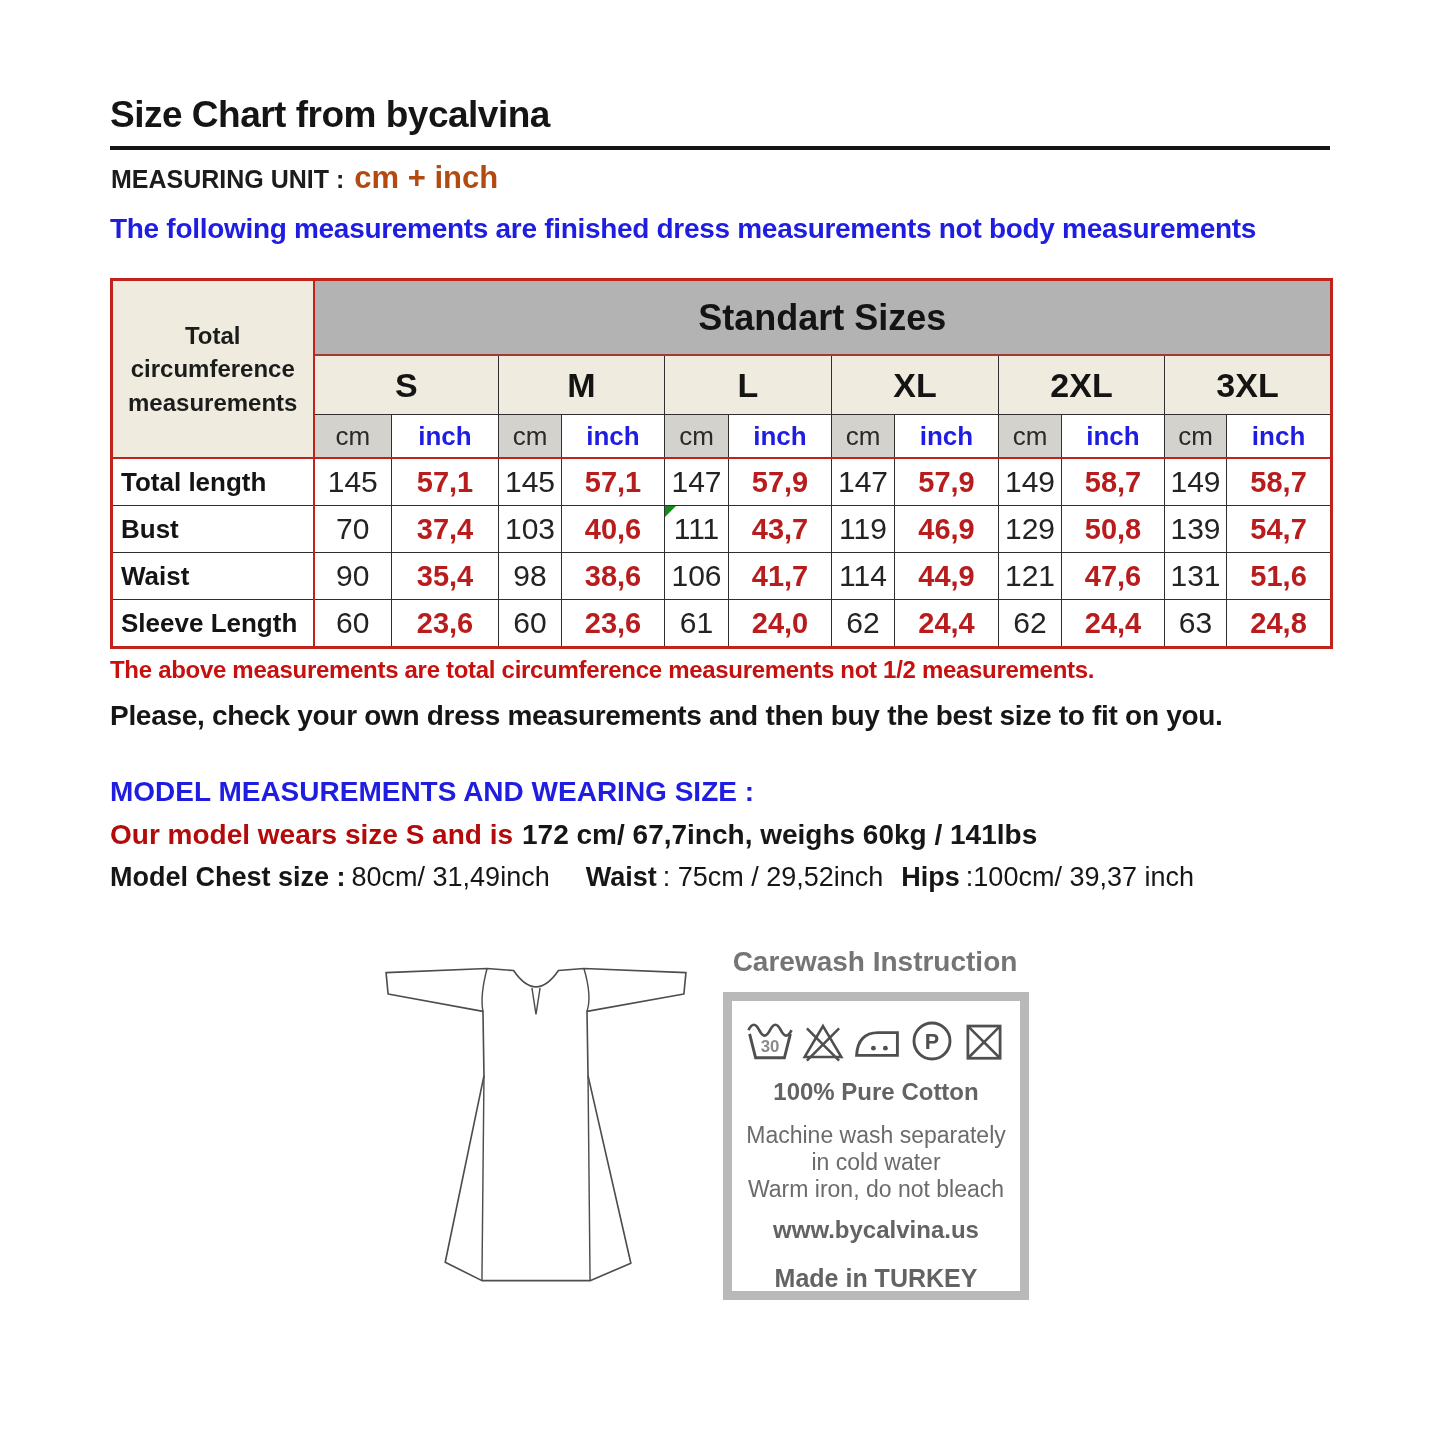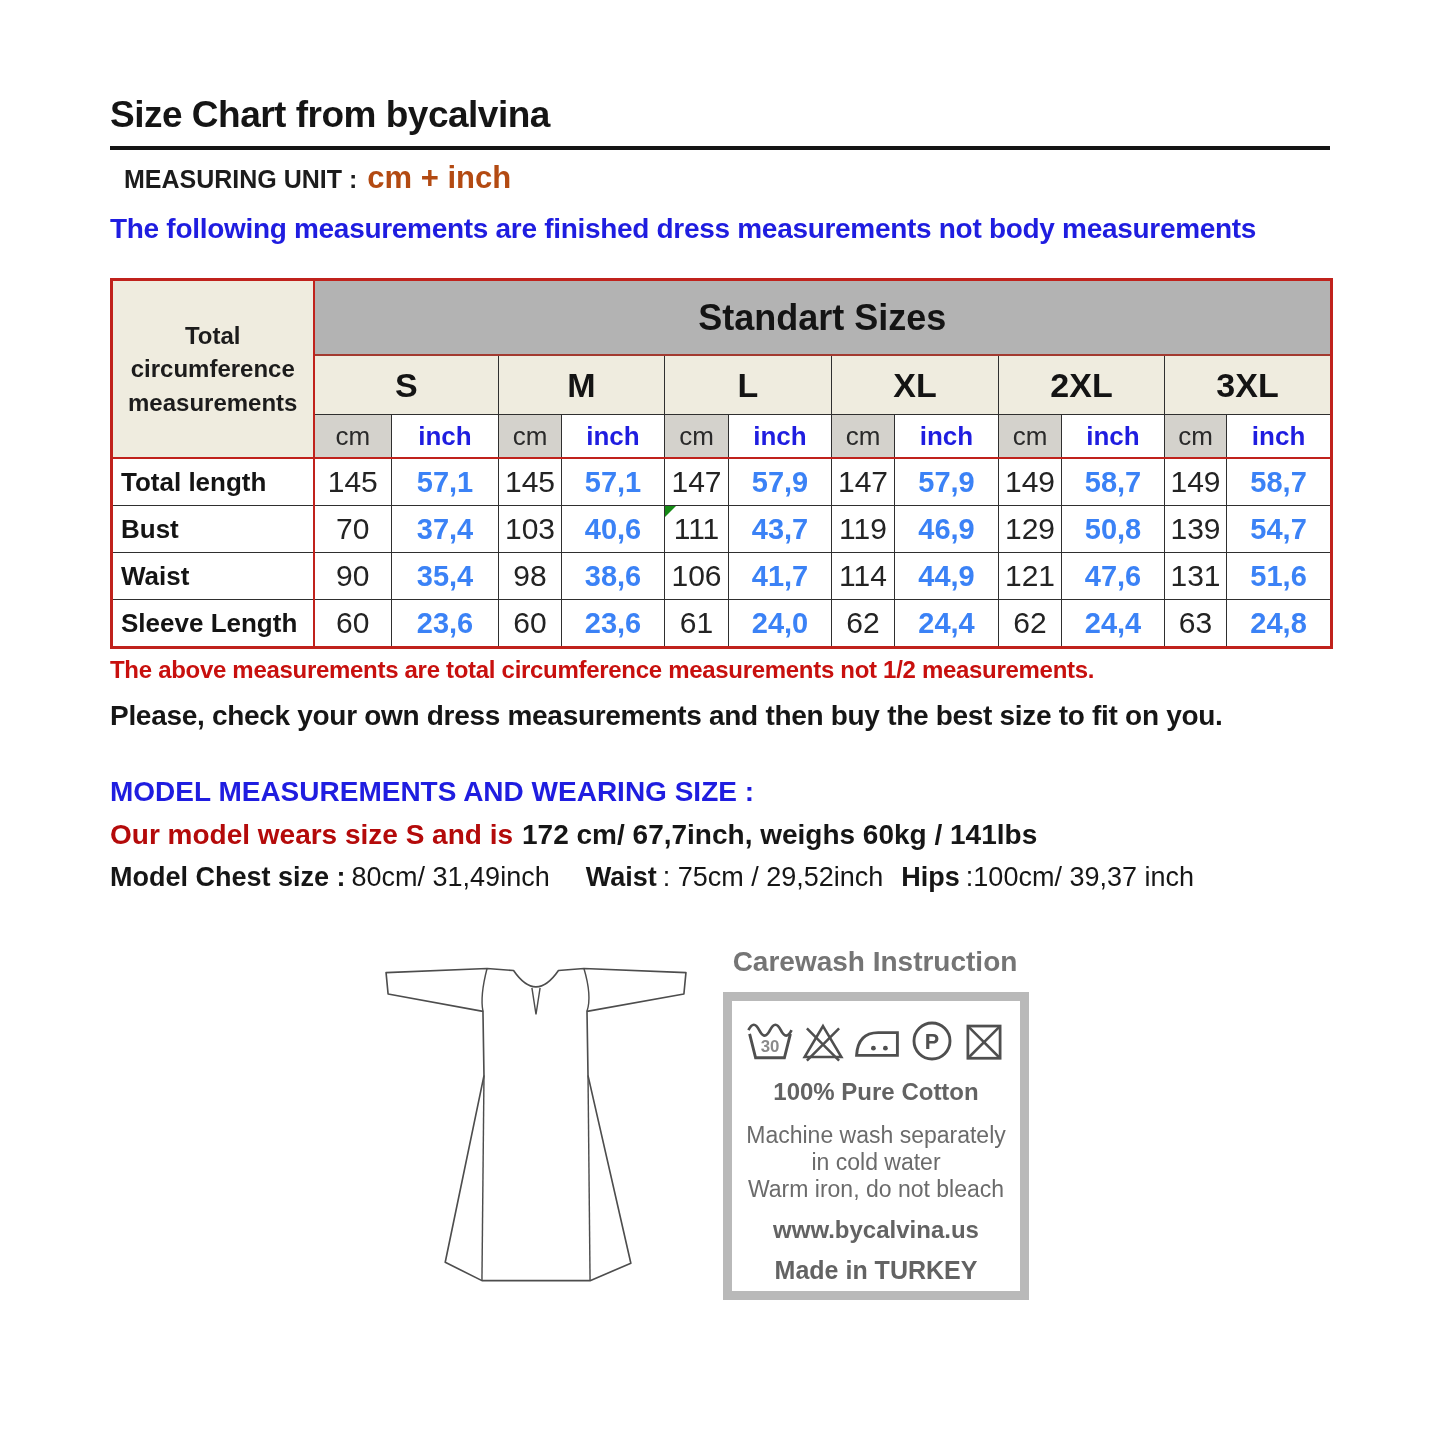--- a/index.html
+++ b/index.html
@@ -5,21 +5,21 @@
   html,body{margin:0;padding:0;background:#ffffff;}
   .page{
     position:relative;width:1445px;height:1445px;background:#ffffff;overflow:hidden;
     font-family:"Liberation Sans","DejaVu Sans",sans-serif;color:#111;
   }
   .abs{position:absolute;}
 
   
   .doc-title{left:110px;top:94px;font-size:37px;font-weight:bold;letter-spacing:-0.5px;color:#151515;}
   .title-rule{left:110px;top:146px;width:1220px;height:4px;background:#151515;}
-  .measuring{left:124px;top:160px;font-size:25px;font-weight:bold;color:#1c1c1c;}
+  .measuring{left:111px;top:160px;font-size:25px;font-weight:bold;color:#1c1c1c;}
   .measuring .unit-val{font-size:31px;color:#b34a12;margin-left:10px;}
   .note-blue{left:110px;top:213px;font-size:28px;font-weight:bold;color:#1f1de0;letter-spacing:-0.3px;}
 
   
   table.size-table{
     position:absolute;left:110px;top:278px;width:1220px;
     border-collapse:collapse;table-layout:fixed;
     border:3px solid #c0221c;
   }
   .size-table td,.size-table th{border:1.5px solid #2f2f2f;padding:0;text-align:center;vertical-align:middle;}
@@ -33,21 +33,21 @@
     height:58px;border:1.5px solid #8f8c80;border-bottom:2px solid #c0221c;border-top:2px solid #a33a30;}
   .unit-row td{height:42px;font-size:26px;border-bottom:2.5px solid #c0221c;}
   .unit-cm{background:#d4d2cc;color:#2a2a2a;}
   .unit-inch{background:#ffffff;color:#1f1de0;font-weight:bold;}
   .data-row td{height:46px;font-size:30px;}
   .row-label{
     text-align:left !important;padding-left:8px !important;font-size:26px !important;
     font-weight:bold;color:#141414;border-right:2.5px solid #c0221c !important;border-left:none !important;margin-top:20px;
   }
   .v-cm{color:#232323;background:#fff;}
-  .v-inch{color:#3b82f6;font-weight:bold;font-size:29px !important;background:#fff;}
+  .v-inch{color:#b91c1c;font-weight:bold;font-size:29px !important;background:#fff;}
   .comment-marker{
     position:absolute;left:0;top:0;width:0;height:0;
     border-top:11px solid #158a15;border-right:11px solid transparent;
   }
   td.rel{position:relative;}
 
   
   .note-red{left:110px;top:656px;font-size:24px;font-weight:bold;color:#c8100e;letter-spacing:-0.3px;}
   .note-check{left:110px;top:700px;font-size:28px;font-weight:bold;color:#161616;letter-spacing:-0.3px;}
 
@@ -68,21 +68,21 @@
   .care-title{left:700px;top:946px;width:350px;text-align:center;font-size:28px;font-weight:bold;color:#757575;}
   .care-box{
     left:723px;top:992px;width:306px;height:308px;box-sizing:border-box;
     border:9px solid #b9b9b9;background:#ffffff;text-align:center;color:#666;
   }
   .care-symbols{margin-top:16px;display:flex;justify-content:center;align-items:center;gap:5px;}
   .care-symbols svg{display:block;}
   .care-fabric{margin-top:13px;font-size:24px;font-weight:bold;color:#636363;}
   .care-wash{margin-top:16px;font-size:23px;line-height:1.18;color:#6b6b6b;}
   .care-site{margin-top:13px;font-size:24px;font-weight:bold;color:#636363;}
-  .care-made{margin-top:12px;font-size:25px;font-weight:bold;color:#636363;}
+  .care-made{margin-top:20px;font-size:25px;font-weight:bold;color:#636363;}
 </style>
 </head>
 <body>
 
 <div class="page">
 
   <div class="abs doc-title">Size Chart from bycalvina</div>
   <div class="abs title-rule"></div>
 
   <div class="abs measuring">

